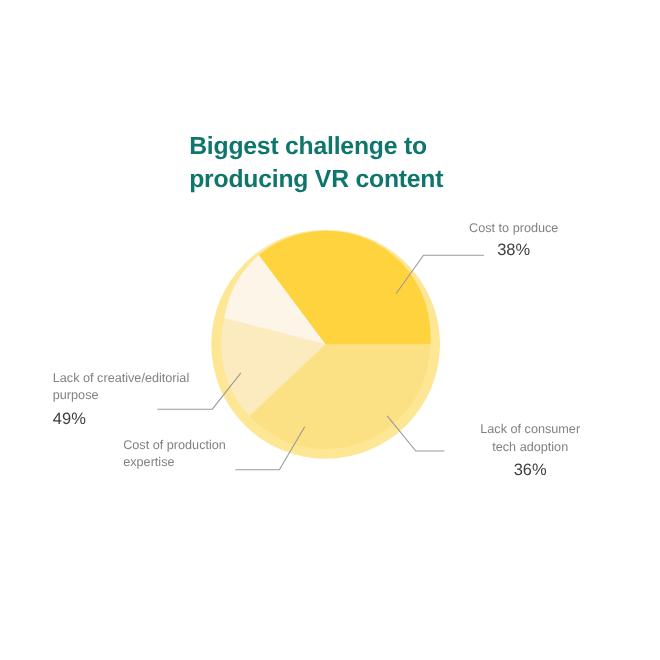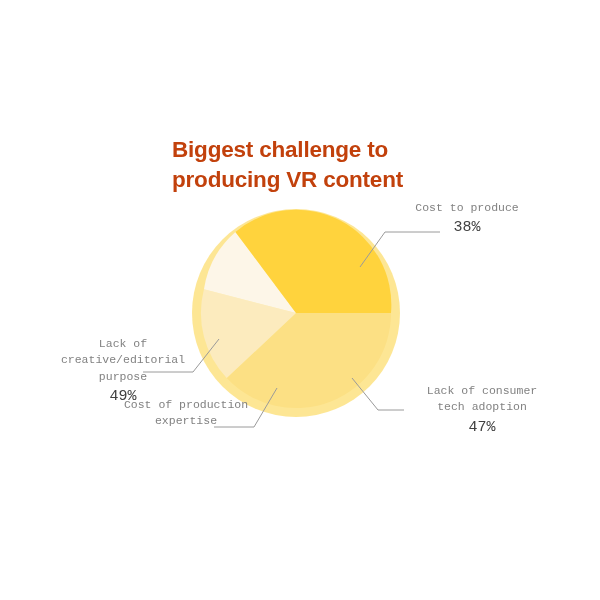--- a/index.html
+++ b/index.html
@@ -18,61 +18,60 @@
     position: relative;
     width: 600px;
     height: 600px;
     background: #ffffff;
   }
 
   
   .chart-title {
     position: absolute;
     left: 172px;
-    top: 135px;
+    top: 118px;
     width: 300px;
     font-size: 22.5px;
     font-weight: bold;
     line-height: 1.32;
-    color: #c2410c;
+    color: #0f766e;
     letter-spacing: -0.2px;
     white-space: pre-line;
   }
 
   
   #pie-svg {
     position: absolute;
     left: 0;
     top: 0;
     width: 600px;
     height: 600px;
   }
 
   
   .pie-label {
     position: absolute;
     color: #828282;
     font-size: 11.5px;
     line-height: 1.42;
-    font-family: Liberation Mono, monospace;
   }
   .pie-label .lbl-text {
     display: block;
     white-space: pre-line;
   }
   .pie-label .lbl-pct {
     display: block;
     color: #404040;
     font-size: 15px;
     line-height: 1.45;
     margin-top: 1px;
   }
 
   .label-right { text-align: center; }
-  .label-left  { text-align: center; }
+  .label-left  { text-align: left; }
 
   
   #label-cost      { left: 400px; top: 200px; width: 134px; }
   #label-consumer  { left: 412px; top: 383px; width: 140px; }
   #label-creative  { left: 48px;  top: 336px; width: 150px; }
   #label-expertise { left: 112px; top: 397px; width: 148px; }
 </style>
 </head>
 <body>
 
@@ -103,21 +102,21 @@
   </svg>
 
   <div class="pie-label label-right" id="label-cost">
     <span class="lbl-text">Cost to produce</span>
     <span class="lbl-pct">38%</span>
   </div>
 
   <div class="pie-label label-right" id="label-consumer">
     <span class="lbl-text">Lack of consumer
 tech adoption</span>
-    <span class="lbl-pct">47%</span>
+    <span class="lbl-pct">36%</span>
   </div>
 
   <div class="pie-label label-left" id="label-creative">
     <span class="lbl-text">Lack of creative/editorial
 purpose</span>
     <span class="lbl-pct">49%</span>
   </div>
 
   <div class="pie-label label-left" id="label-expertise">
     <span class="lbl-text">Cost of production

